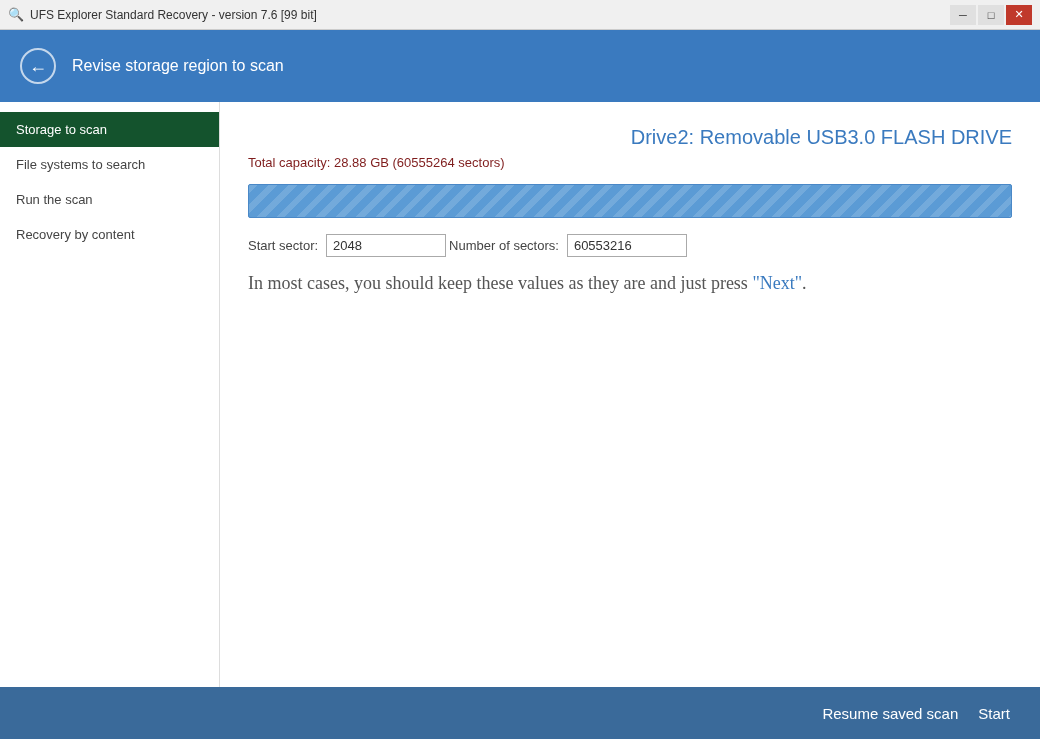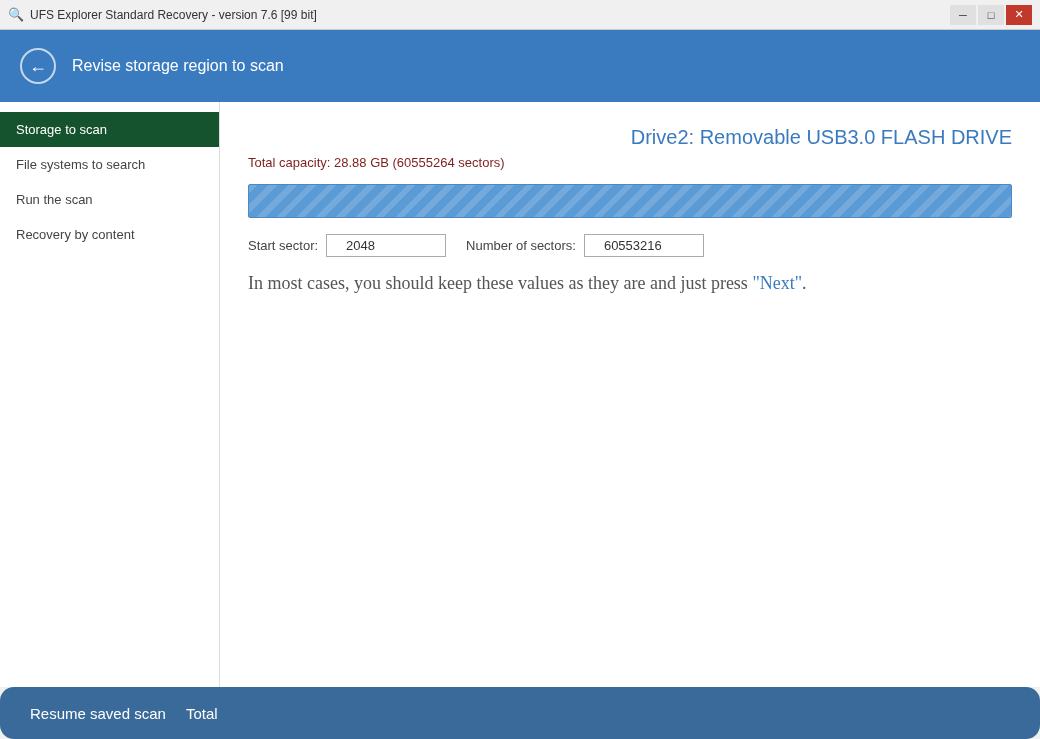--- a/index.html
+++ b/index.html
@@ -147,35 +147,35 @@
       );
       border-radius: 2px;
       margin-bottom: 16px;
       border: 1px solid #4a88c7;
     }
 
     
     .sector-row {
       display: flex;
       align-items: center;
-      gap: 20px;
+      gap: 3px;
       margin-bottom: 16px;
     }
     .sector-group {
       display: flex;
       align-items: center;
       gap: 8px;
     }
     .sector-label {
       color: #444;
       font-size: 13px;
     }
     .sector-input {
       border: 1px solid #aaa;
-      padding: 3px 19px;
+      padding: 3px 6px;
       font-size: 13px;
       width: 120px;
       color: #333;
       outline: none;
     }
 
     .hint-text {
       font-size: 18px;
       color: #555;
       font-family: Liberation Serif, serif;
@@ -184,23 +184,22 @@
       color: #3a7abf;
       text-decoration: none;
     }
 
     
     .footer {
       background: #3a6a9a;
       height: 52px;
       display: flex;
       align-items: center;
-      justify-content: flex-start;
+      justify-content: flex-end;
       padding: 0 20px;
-      border-radius: 14px;
     }
     .footer-btn {
       background: transparent;
       border: none;
       color: white;
       font-size: 15px;
       cursor: pointer;
       font-family: inherit;
       padding: 6px 10px;
     }
@@ -263,14 +262,14 @@
 
     <div class="hint-text">
       In most cases, you should keep these values as they are and just press <a class="hint-link">"Next"</a>.
     </div>
   </div>
 
 </div>
 
 <div class="footer">
   <button class="footer-btn">Resume saved scan</button>
-  <button class="footer-btn">Total</button>
+  <button class="footer-btn">Start</button>
 </div>
 
 </body></html>

